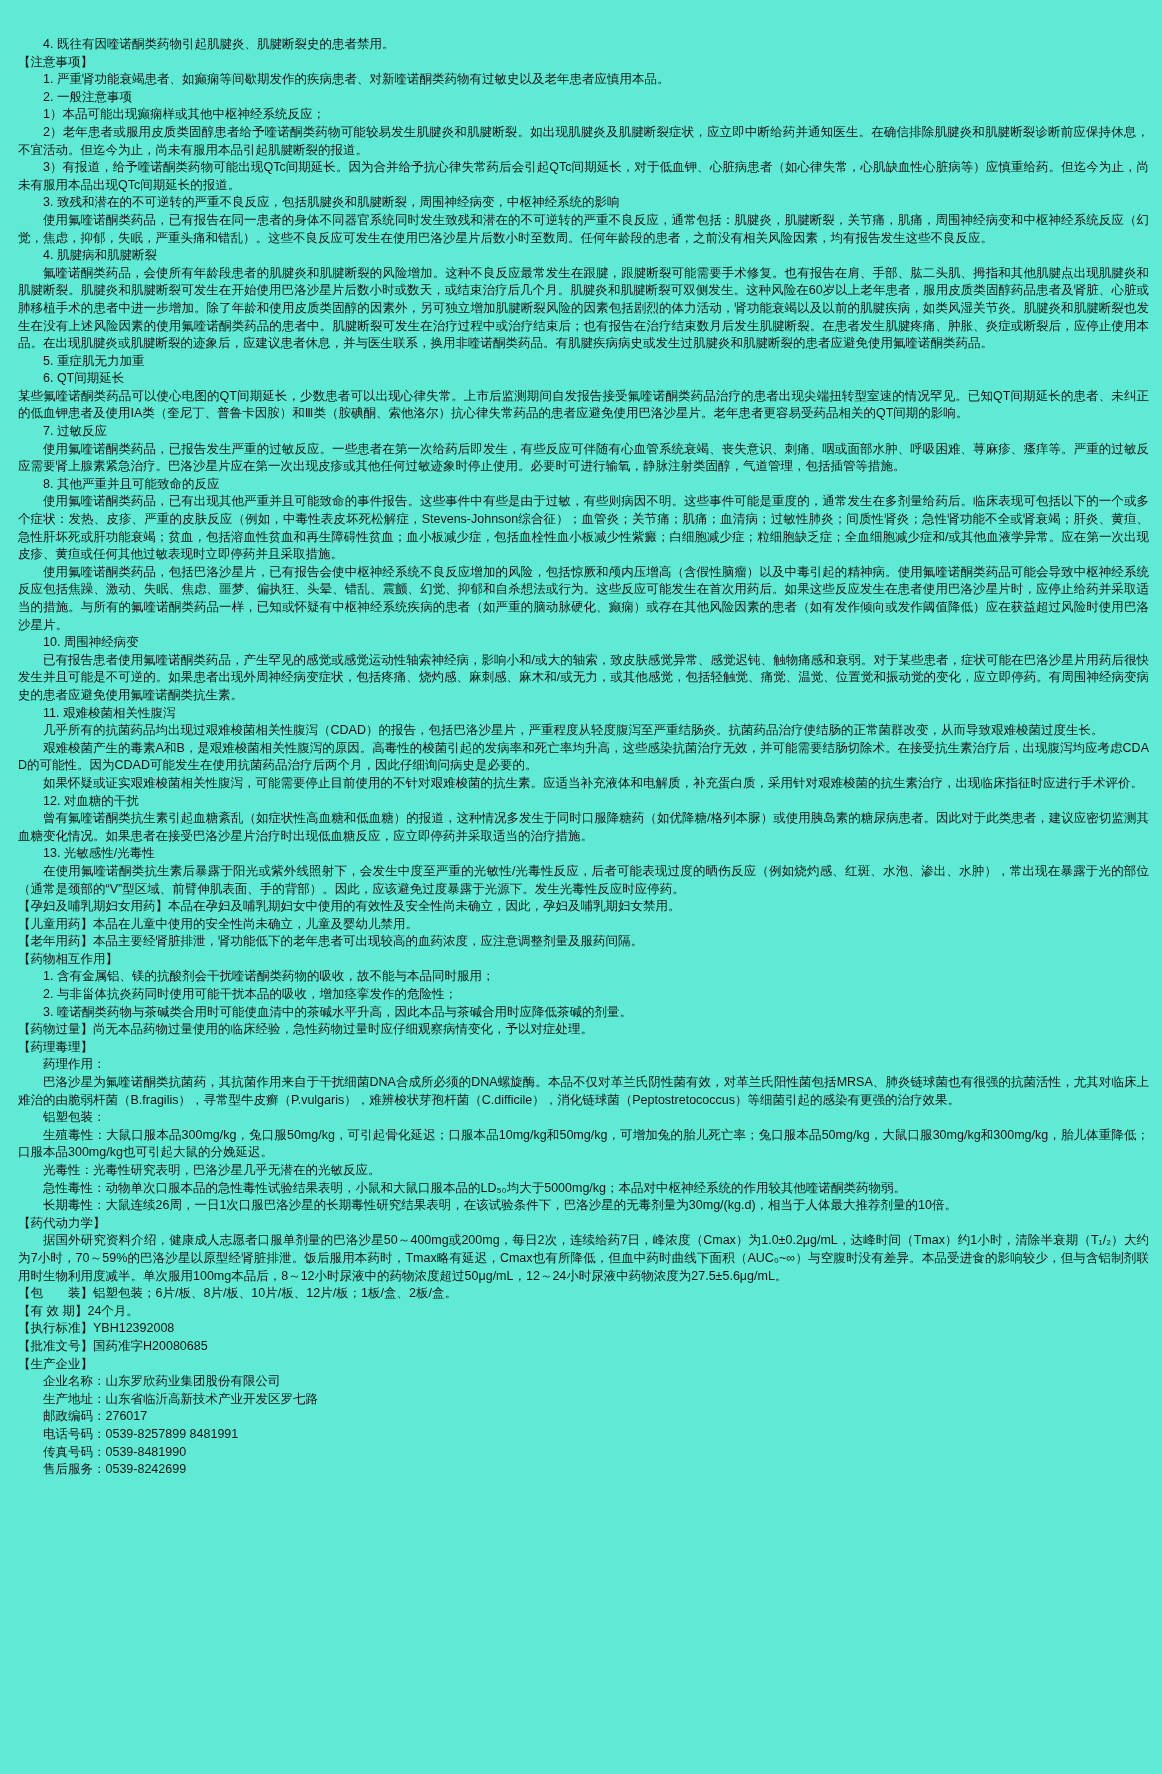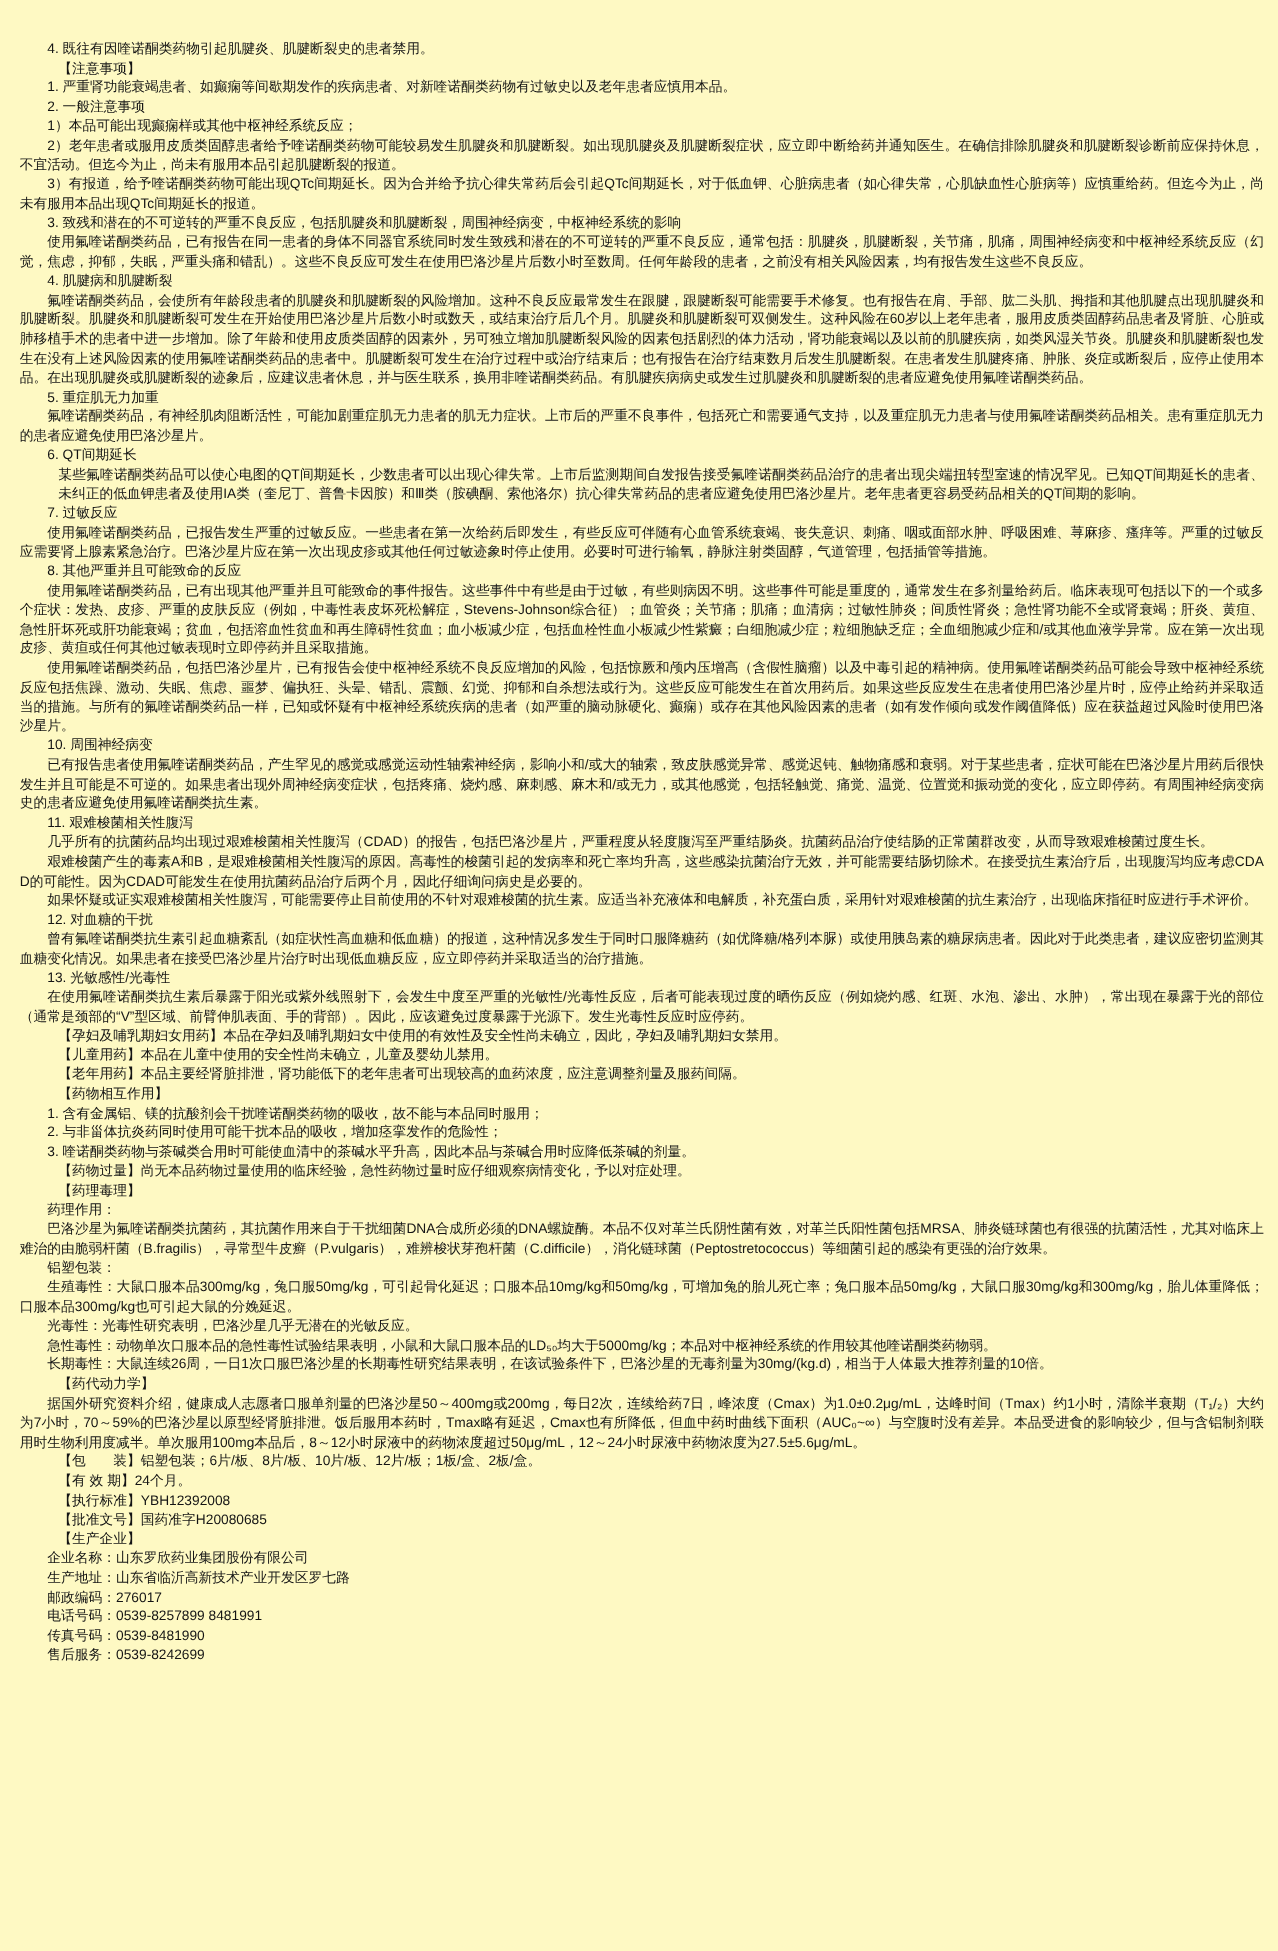--- a/index.html
+++ b/index.html
@@ -5,60 +5,58 @@
   html, body {
     margin: 0;
     padding: 0;
     background: #ffffff;
   }
   .page {
     position: relative;
     width: 1162px;
     min-height: 1774px;
     box-sizing: border-box;
-    background: #fef9c3;
+    background: #5eead4;
     padding: 36px 13px 60px 18px;
     font-family: "Liberation Sans", "DejaVu Sans", sans-serif;
     font-size: 12.5px;
     line-height: 17.6px;
     color: #141414;
     -webkit-font-smoothing: antialiased;
   }
   .page p {
     margin: 0;
     padding: 0;
     text-align: justify;
     word-break: break-all;
   }
   .page p.indent {
     text-indent: 25px;
   }
   .page p.flush {
     text-indent: 0;
-    margin-left: 35px;
   }
 </style>
 </head>
 <body>
 
 <div class="page">
   <div id="doc-body">
       <p class="indent">4. 既往有因喹诺酮类药物引起肌腱炎、肌腱断裂史的患者禁用。</p>
       <p class="flush">【注意事项】</p>
       <p class="indent">1. 严重肾功能衰竭患者、如癫痫等间歇期发作的疾病患者、对新喹诺酮类药物有过敏史以及老年患者应慎用本品。</p>
       <p class="indent">2. 一般注意事项</p>
       <p class="indent">1）本品可能出现癫痫样或其他中枢神经系统反应；</p>
       <p class="indent">2）老年患者或服用皮质类固醇患者给予喹诺酮类药物可能较易发生肌腱炎和肌腱断裂。如出现肌腱炎及肌腱断裂症状，应立即中断给药并通知医生。在确信排除肌腱炎和肌腱断裂诊断前应保持休息，不宜活动。但迄今为止，尚未有服用本品引起肌腱断裂的报道。</p>
       <p class="indent">3）有报道，给予喹诺酮类药物可能出现QTc间期延长。因为合并给予抗心律失常药后会引起QTc间期延长，对于低血钾、心脏病患者（如心律失常，心肌缺血性心脏病等）应慎重给药。但迄今为止，尚未有服用本品出现QTc间期延长的报道。</p>
       <p class="indent">3. 致残和潜在的不可逆转的严重不良反应，包括肌腱炎和肌腱断裂，周围神经病变，中枢神经系统的影响</p>
       <p class="indent">使用氟喹诺酮类药品，已有报告在同一患者的身体不同器官系统同时发生致残和潜在的不可逆转的严重不良反应，通常包括：肌腱炎，肌腱断裂，关节痛，肌痛，周围神经病变和中枢神经系统反应（幻觉，焦虑，抑郁，失眠，严重头痛和错乱）。这些不良反应可发生在使用巴洛沙星片后数小时至数周。任何年龄段的患者，之前没有相关风险因素，均有报告发生这些不良反应。</p>
       <p class="indent">4. 肌腱病和肌腱断裂</p>
       <p class="indent">氟喹诺酮类药品，会使所有年龄段患者的肌腱炎和肌腱断裂的风险增加。这种不良反应最常发生在跟腱，跟腱断裂可能需要手术修复。也有报告在肩、手部、肱二头肌、拇指和其他肌腱点出现肌腱炎和肌腱断裂。肌腱炎和肌腱断裂可发生在开始使用巴洛沙星片后数小时或数天，或结束治疗后几个月。肌腱炎和肌腱断裂可双侧发生。这种风险在60岁以上老年患者，服用皮质类固醇药品患者及肾脏、心脏或肺移植手术的患者中进一步增加。除了年龄和使用皮质类固醇的因素外，另可独立增加肌腱断裂风险的因素包括剧烈的体力活动，肾功能衰竭以及以前的肌腱疾病，如类风湿关节炎。肌腱炎和肌腱断裂也发生在没有上述风险因素的使用氟喹诺酮类药品的患者中。肌腱断裂可发生在治疗过程中或治疗结束后；也有报告在治疗结束数月后发生肌腱断裂。在患者发生肌腱疼痛、肿胀、炎症或断裂后，应停止使用本品。在出现肌腱炎或肌腱断裂的迹象后，应建议患者休息，并与医生联系，换用非喹诺酮类药品。有肌腱疾病病史或发生过肌腱炎和肌腱断裂的患者应避免使用氟喹诺酮类药品。</p>
       <p class="indent">5. 重症肌无力加重</p>
-      <p class="indent">氟喹诺酮类药品，有神经肌肉阻断活性，可能加剧重症肌无力患者的肌无力症状。上市后的严重不良事件，包括死亡和需要通气支持，以及重症肌无力患者与使用氟喹诺酮类药品相关。患有重症肌无力的患者应避免使用巴洛沙星片。</p>
       <p class="indent">6. QT间期延长</p>
       <p class="flush">某些氟喹诺酮类药品可以使心电图的QT间期延长，少数患者可以出现心律失常。上市后监测期间自发报告接受氟喹诺酮类药品治疗的患者出现尖端扭转型室速的情况罕见。已知QT间期延长的患者、未纠正的低血钾患者及使用IA类（奎尼丁、普鲁卡因胺）和Ⅲ类（胺碘酮、索他洛尔）抗心律失常药品的患者应避免使用巴洛沙星片。老年患者更容易受药品相关的QT间期的影响。</p>
       <p class="indent">7. 过敏反应</p>
       <p class="indent">使用氟喹诺酮类药品，已报告发生严重的过敏反应。一些患者在第一次给药后即发生，有些反应可伴随有心血管系统衰竭、丧失意识、刺痛、咽或面部水肿、呼吸困难、荨麻疹、瘙痒等。严重的过敏反应需要肾上腺素紧急治疗。巴洛沙星片应在第一次出现皮疹或其他任何过敏迹象时停止使用。必要时可进行输氧，静脉注射类固醇，气道管理，包括插管等措施。</p>
       <p class="indent">8. 其他严重并且可能致命的反应</p>
       <p class="indent">使用氟喹诺酮类药品，已有出现其他严重并且可能致命的事件报告。这些事件中有些是由于过敏，有些则病因不明。这些事件可能是重度的，通常发生在多剂量给药后。临床表现可包括以下的一个或多个症状：发热、皮疹、严重的皮肤反应（例如，中毒性表皮坏死松解症，Stevens-Johnson综合征）；血管炎；关节痛；肌痛；血清病；过敏性肺炎；间质性肾炎；急性肾功能不全或肾衰竭；肝炎、黄疸、急性肝坏死或肝功能衰竭；贫血，包括溶血性贫血和再生障碍性贫血；血小板减少症，包括血栓性血小板减少性紫癜；白细胞减少症；粒细胞缺乏症；全血细胞减少症和/或其他血液学异常。应在第一次出现皮疹、黄疸或任何其他过敏表现时立即停药并且采取措施。</p>
       <p class="indent">使用氟喹诺酮类药品，包括巴洛沙星片，已有报告会使中枢神经系统不良反应增加的风险，包括惊厥和颅内压增高（含假性脑瘤）以及中毒引起的精神病。使用氟喹诺酮类药品可能会导致中枢神经系统反应包括焦躁、激动、失眠、焦虑、噩梦、偏执狂、头晕、错乱、震颤、幻觉、抑郁和自杀想法或行为。这些反应可能发生在首次用药后。如果这些反应发生在患者使用巴洛沙星片时，应停止给药并采取适当的措施。与所有的氟喹诺酮类药品一样，已知或怀疑有中枢神经系统疾病的患者（如严重的脑动脉硬化、癫痫）或存在其他风险因素的患者（如有发作倾向或发作阈值降低）应在获益超过风险时使用巴洛沙星片。</p>
       <p class="indent">10. 周围神经病变</p>
       <p class="indent">已有报告患者使用氟喹诺酮类药品，产生罕见的感觉或感觉运动性轴索神经病，影响小和/或大的轴索，致皮肤感觉异常、感觉迟钝、触物痛感和衰弱。对于某些患者，症状可能在巴洛沙星片用药后很快发生并且可能是不可逆的。如果患者出现外周神经病变症状，包括疼痛、烧灼感、麻刺感、麻木和/或无力，或其他感觉，包括轻触觉、痛觉、温觉、位置觉和振动觉的变化，应立即停药。有周围神经病变病史的患者应避免使用氟喹诺酮类抗生素。</p>
       <p class="indent">11. 艰难梭菌相关性腹泻</p>

